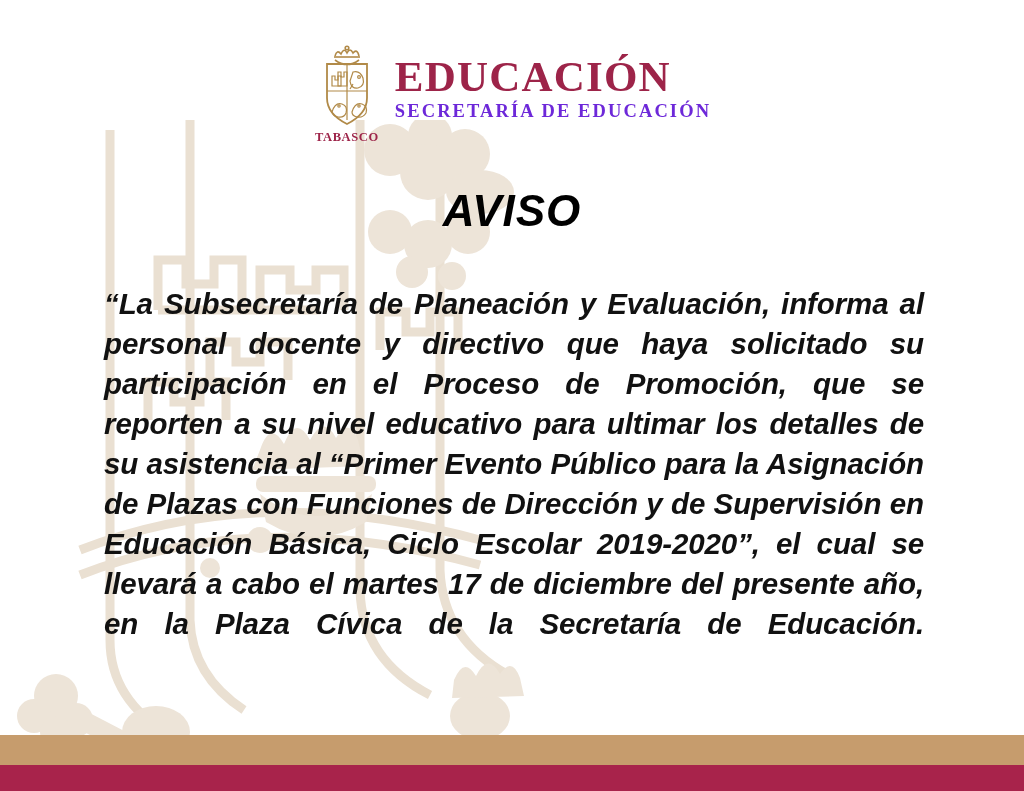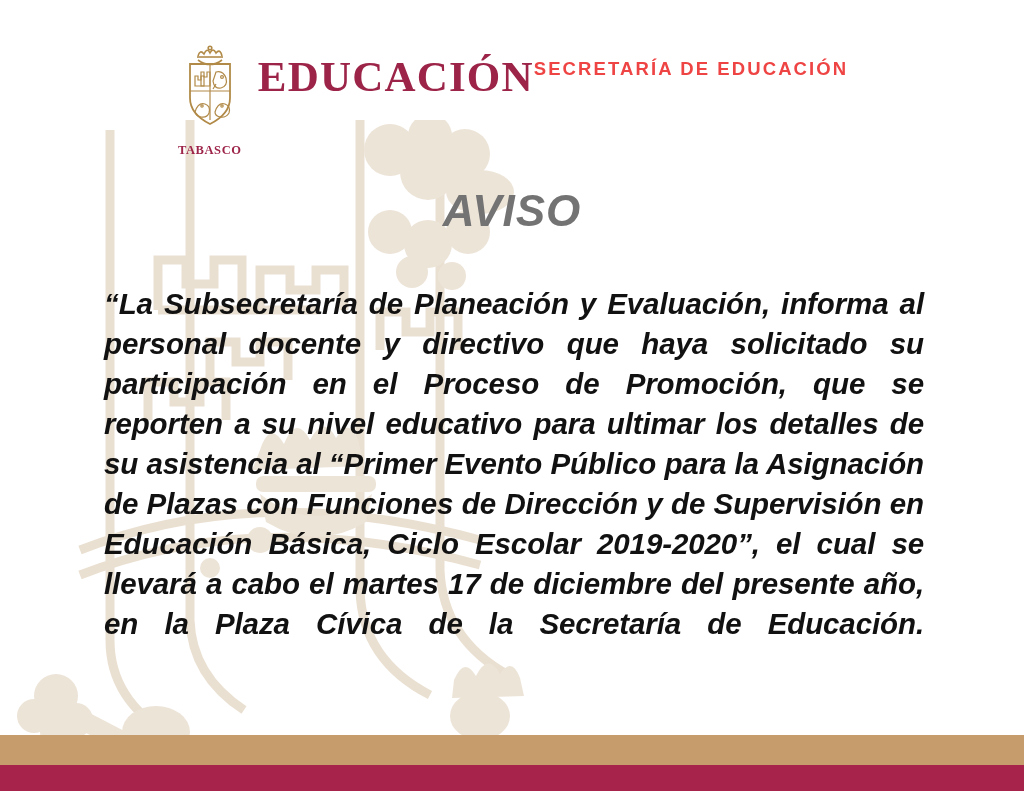--- a/index.html
+++ b/index.html
@@ -47,67 +47,66 @@
   .logo-lockup {
     display: flex;
     align-items: flex-start;
     gap: 14px;
   }
   .shield-block {
     display: flex;
     flex-direction: column;
     align-items: center;
     width: 68px;
-    gap: 13px;
   }
   .shield-block svg { display: block; }
   .tabasco-word {
     font-family: "Liberation Serif", serif;
     font-weight: bold;
     font-size: 12.5px;
     letter-spacing: 0.6px;
     color: #9D2449;
     margin-top: 2px;
   }
   .wordmark {
     display: flex;
-    flex-direction: row;
+    flex-direction: column;
     padding-top: 12px;
   }
   .wordmark-main {
     font-family: "Liberation Serif", serif;
     font-weight: bold;
     font-size: 43px;
     line-height: 0.98;
     letter-spacing: 1.2px;
     color: #9D2449;
   }
   .wordmark-sub {
-    font-family: Liberation Sans, sans-serif;
+    font-family: Liberation Serif, serif;
     font-weight: bold;
     font-size: 18.5px;
     line-height: 1.1;
     letter-spacing: 2.1px;
-    color: #ef4444;
+    color: #6d28d9;
     margin-top: 3px;
   }
 
   
   .aviso {
     position: absolute;
     left: 0;
     top: 186px;
     width: 100%;
     text-align: center;
     font-family: "Liberation Sans", sans-serif;
     font-weight: bold;
     font-style: italic;
     font-size: 44px;
     letter-spacing: 1px;
-    color: #737373;
+    color: #000000;
     z-index: 3;
   }
 
   
   .body-text {
     position: absolute;
     left: 88px;
     top: 268px;
     width: 852px;
     z-index: 3;

